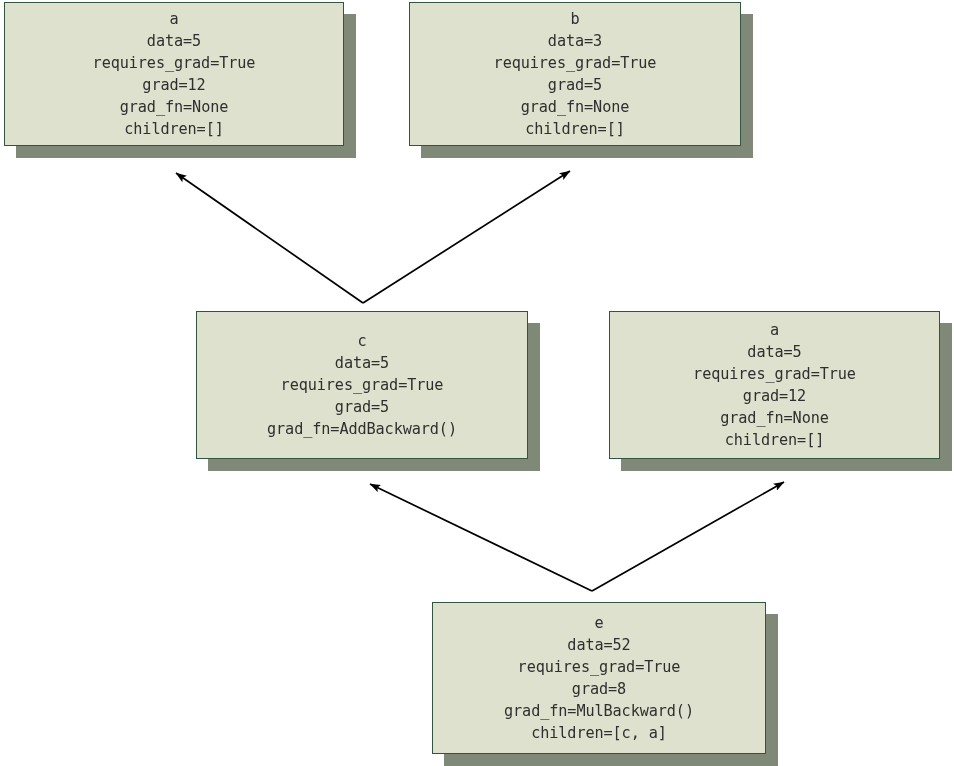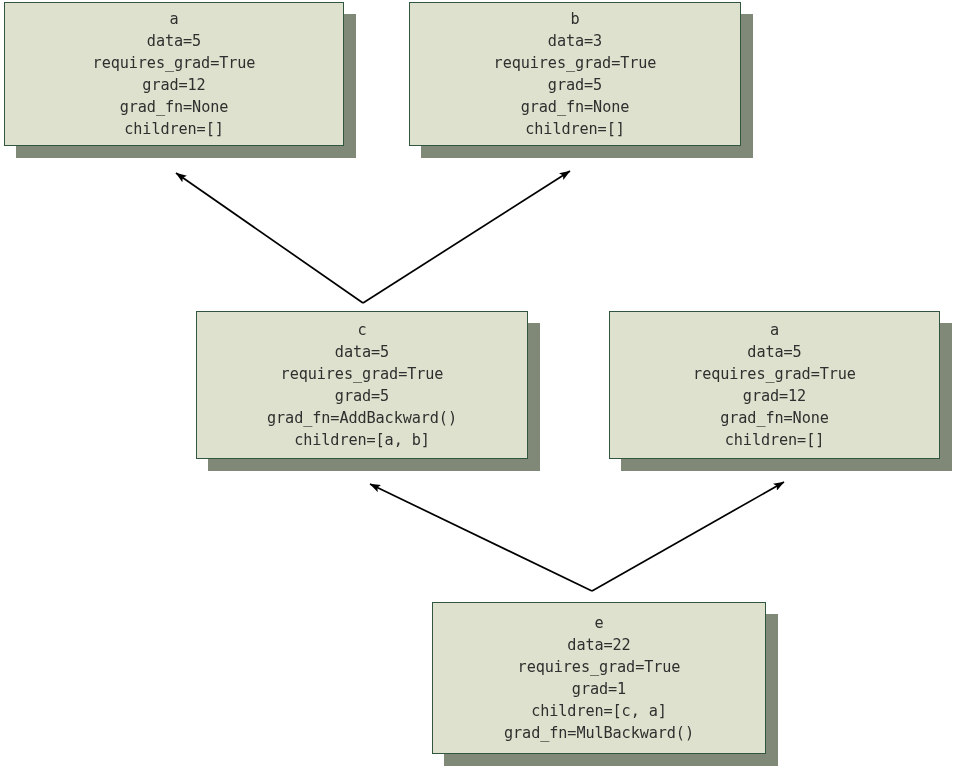--- a/index.html
+++ b/index.html
@@ -129,21 +129,20 @@
       <div class="node" style="left: 196px; top: 311px; width: 332px; height: 148px;">
         <div class="node-shadow"></div>
         <div class="node-bevel-tr"></div>
         <div class="node-bevel-bottom-left node-bevel-bl"></div>
         <div class="node-face">
           <div class="node-line">c</div>
           <div class="node-line">data=5</div>
           <div class="node-line">requires_grad=True</div>
           <div class="node-line">grad=5</div>
           <div class="node-line">grad_fn=AddBackward()</div>
-          <div class="node-line">children=[a, b]</div>
         </div>
       </div>
       <div class="node" style="left: 609px; top: 311px; width: 331px; height: 148px;">
         <div class="node-shadow"></div>
         <div class="node-bevel-tr"></div>
         <div class="node-bevel-bottom-left node-bevel-bl"></div>
         <div class="node-face">
           <div class="node-line">a</div>
           <div class="node-line">data=5</div>
           <div class="node-line">requires_grad=True</div>
@@ -151,22 +150,22 @@
           <div class="node-line">grad_fn=None</div>
           <div class="node-line">children=[]</div>
         </div>
       </div>
       <div class="node" style="left: 432px; top: 602px; width: 334px; height: 152px;">
         <div class="node-shadow"></div>
         <div class="node-bevel-tr"></div>
         <div class="node-bevel-bottom-left node-bevel-bl"></div>
         <div class="node-face">
           <div class="node-line">e</div>
-          <div class="node-line">data=22</div>
+          <div class="node-line">data=52</div>
           <div class="node-line">requires_grad=True</div>
-          <div class="node-line">grad=1</div>
+          <div class="node-line">grad=8</div>
+          <div class="node-line">grad_fn=MulBackward()</div>
           <div class="node-line">children=[c, a]</div>
-          <div class="node-line">grad_fn=MulBackward()</div>
         </div>
       </div>
     </div>
 
 </div>
 
 </body></html>

